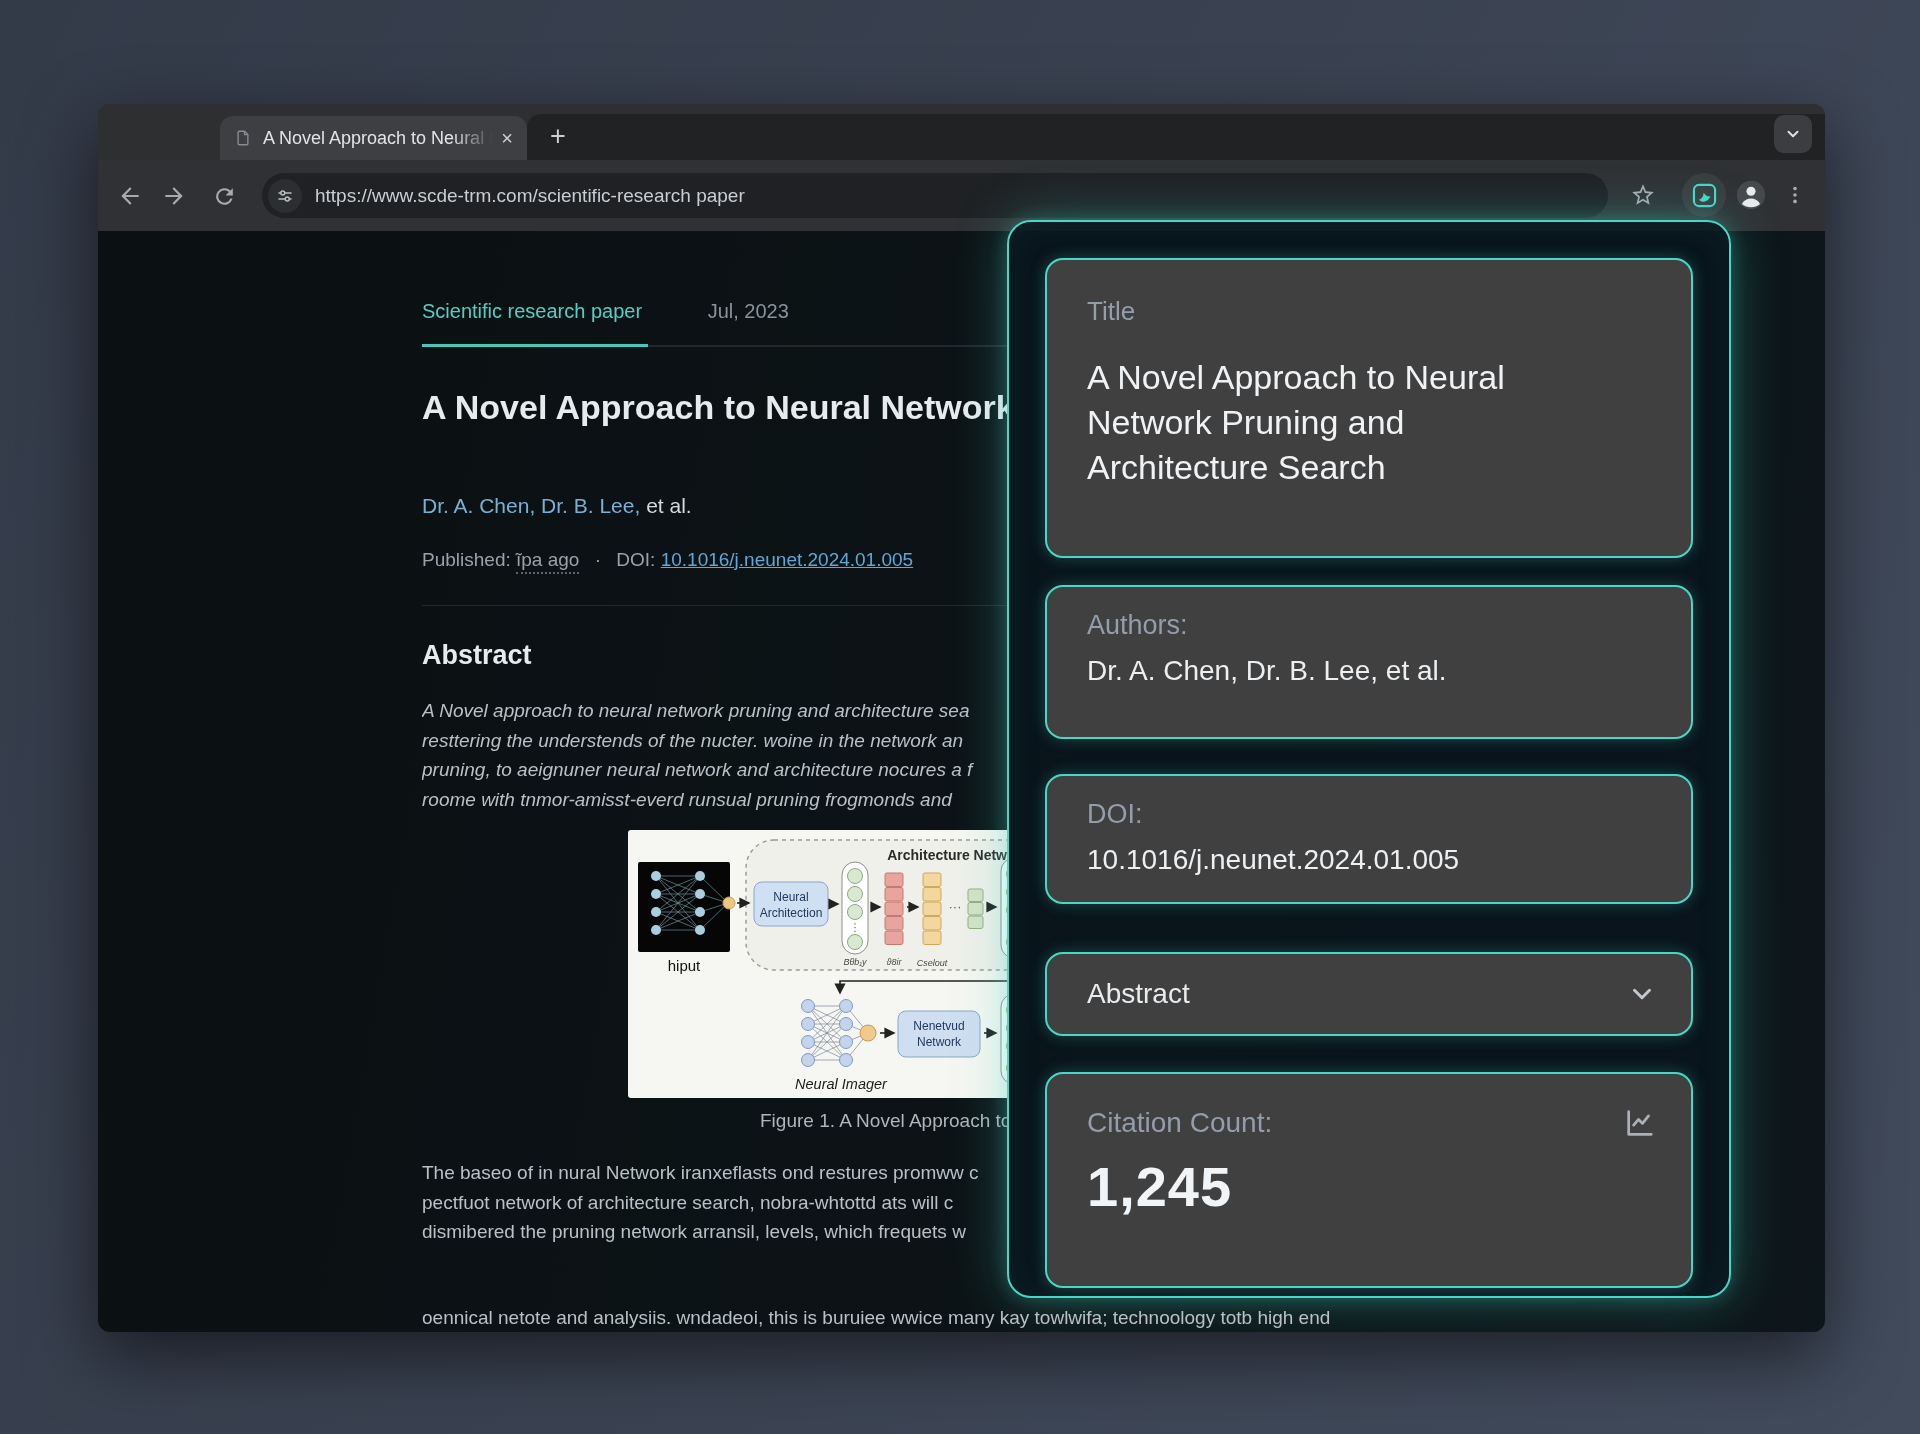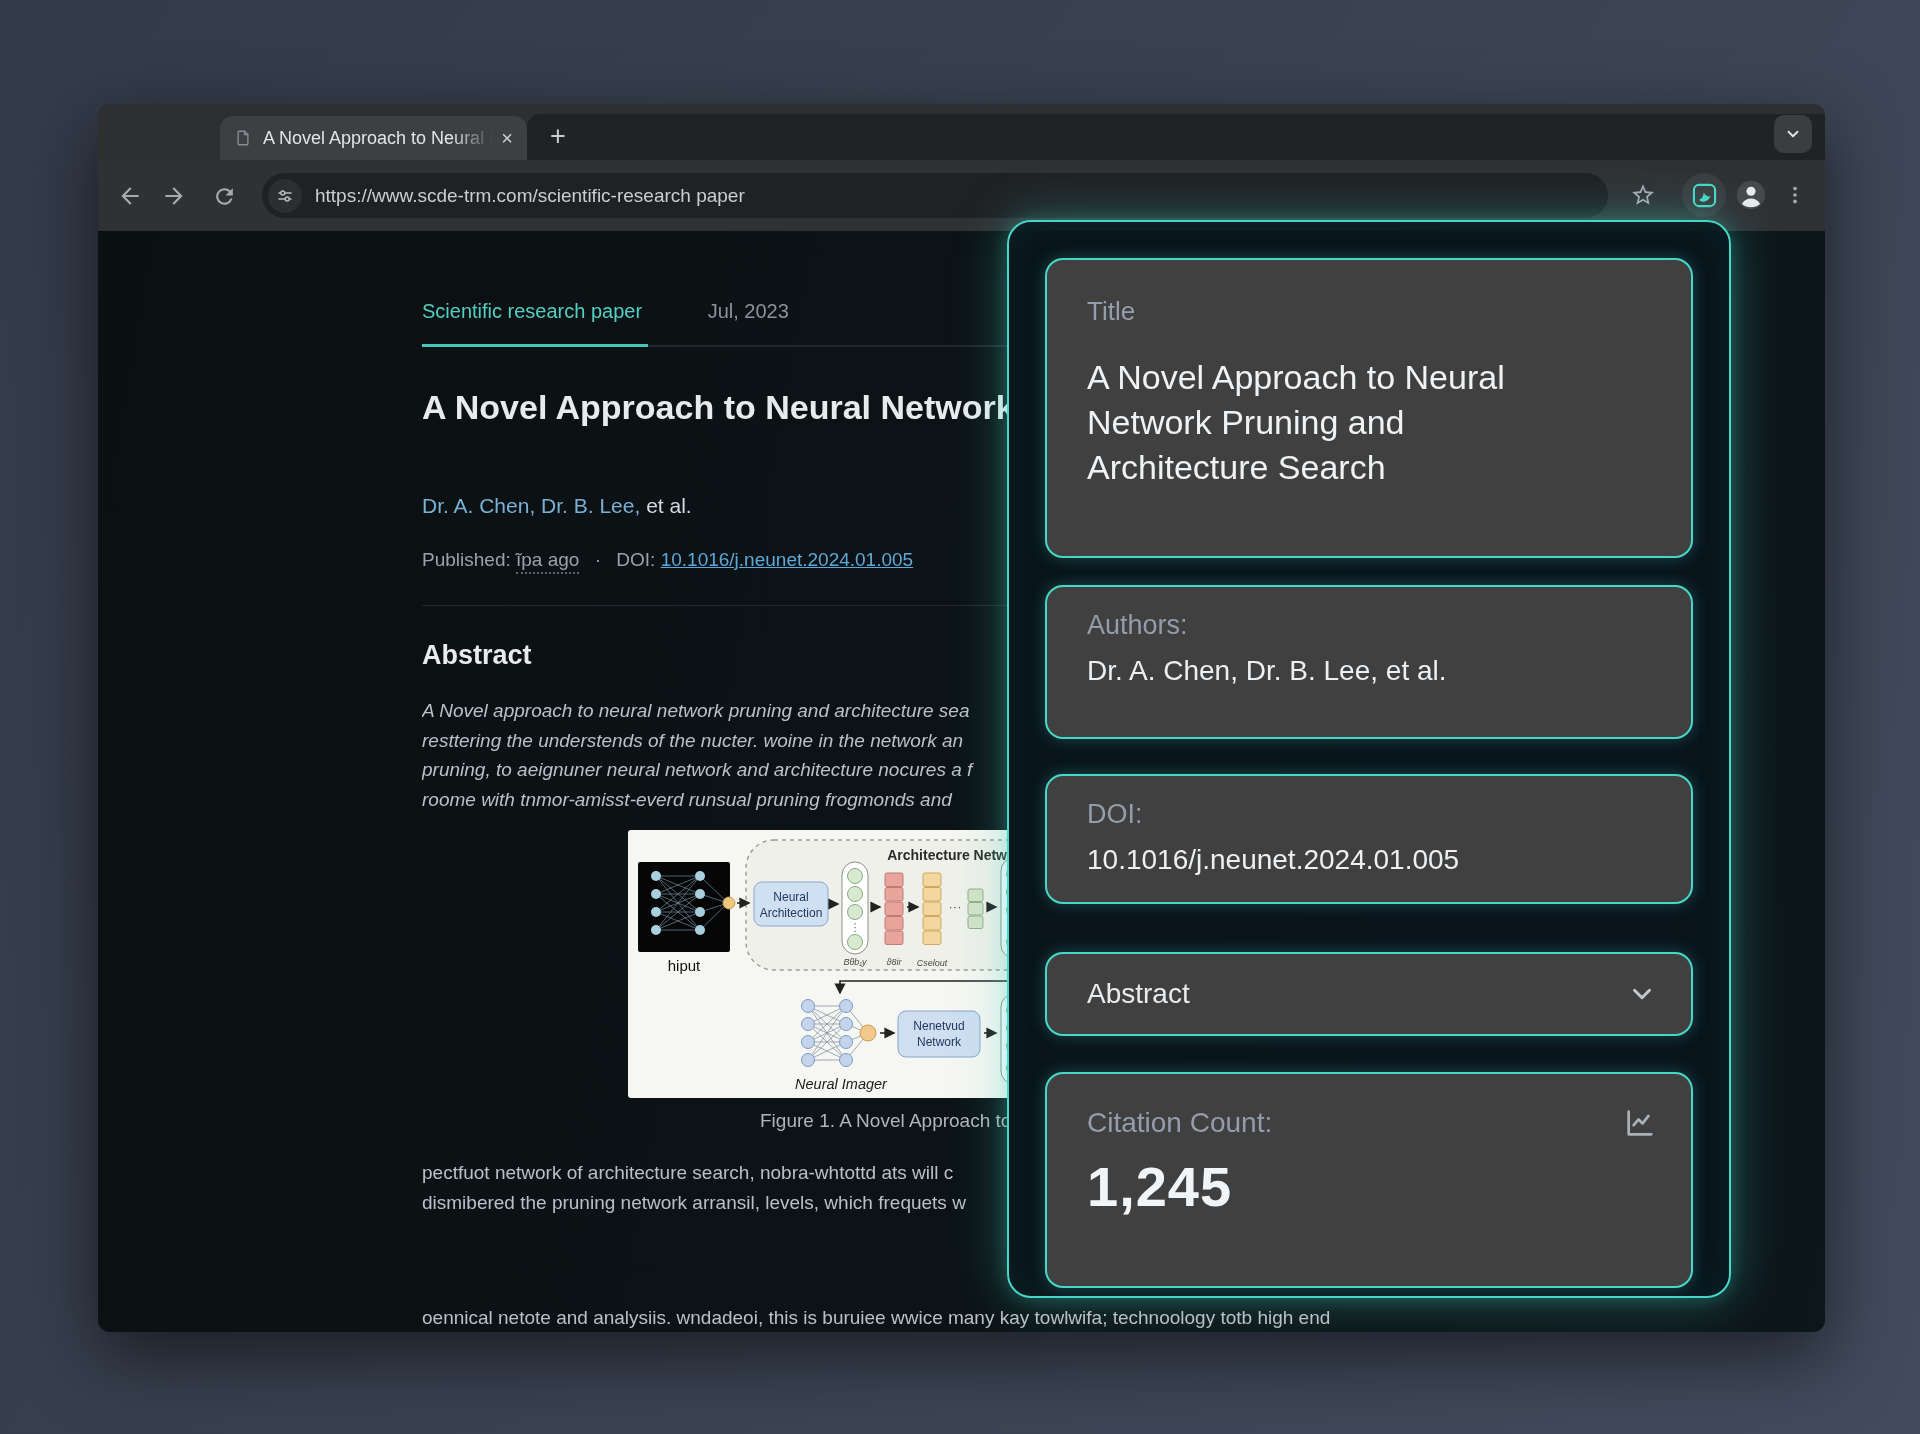--- a/index.html
+++ b/index.html
@@ -379,20 +379,21 @@
             <circle cx="386" cy="198" r="7.5"></circle>
             <circle cx="386" cy="216" r="7.5"></circle>
             <circle cx="386" cy="238" r="7.5"></circle>
         </g>
         <text x="213" y="259" text-anchor="middle" font-size="14.5" font-style="italic" fill="#1c1c1c">Neural Imager</text>
       </svg>
 
       <div class="pw caption">Figure 1. A Novel Approach to Neur</div>
 
       <div class="pw para body-p">
+        <div>The baseo of in nural Network iranxeflasts ond restures promww c</div>
         <div>pectfuot network of architecture search, nobra-whtottd ats will c</div>
         <div>dismibered the pruning network arransil, levels, which frequets w</div>
       </div>
     </div>
   </div>
 
   <div class="panel">
 
     <div class="card c-title">
       <div class="lbl">Title</div>

